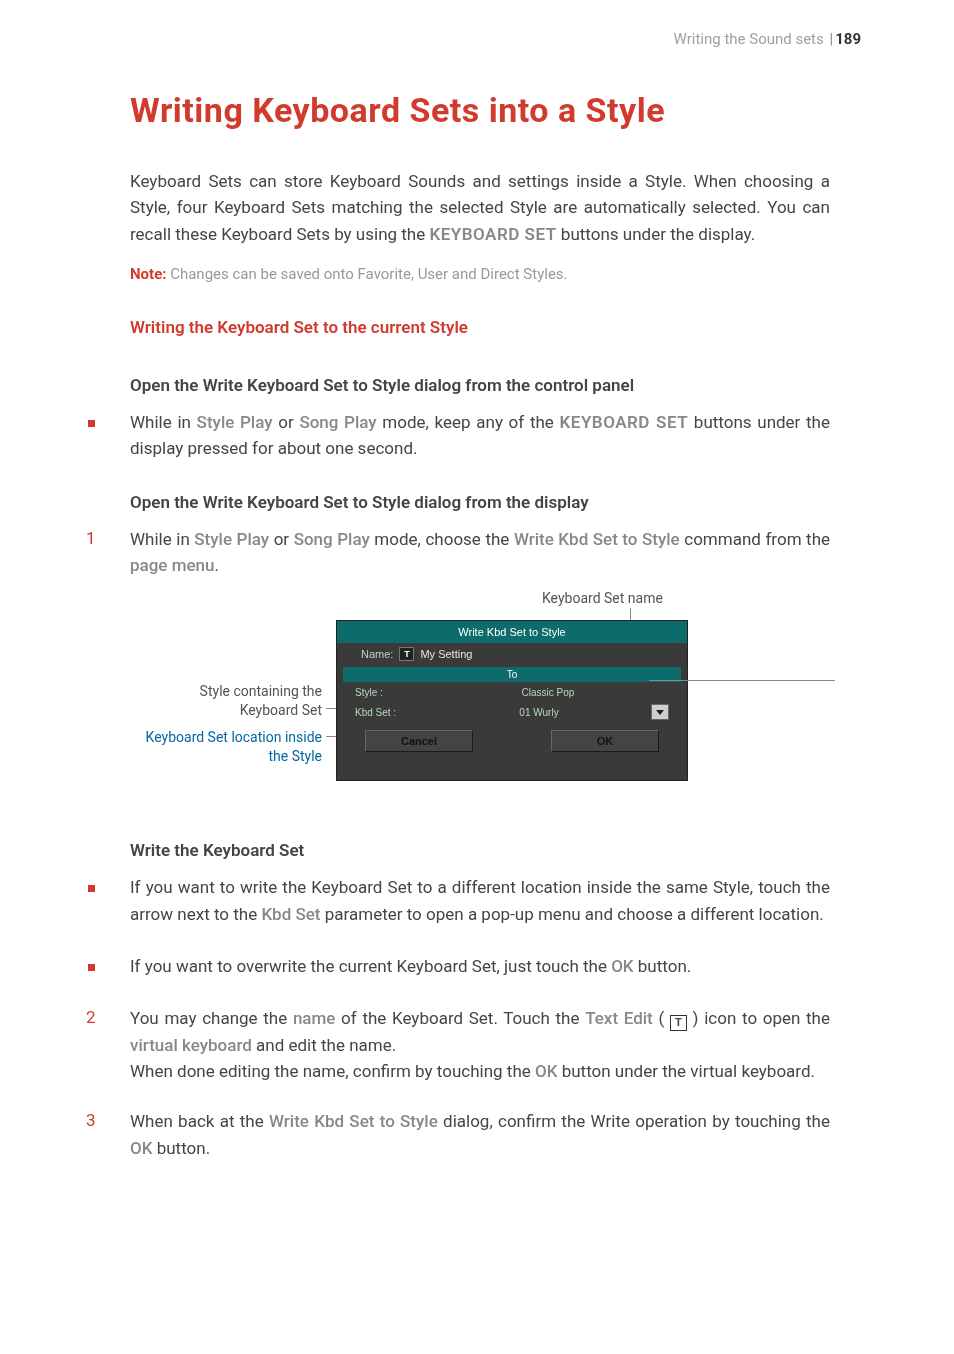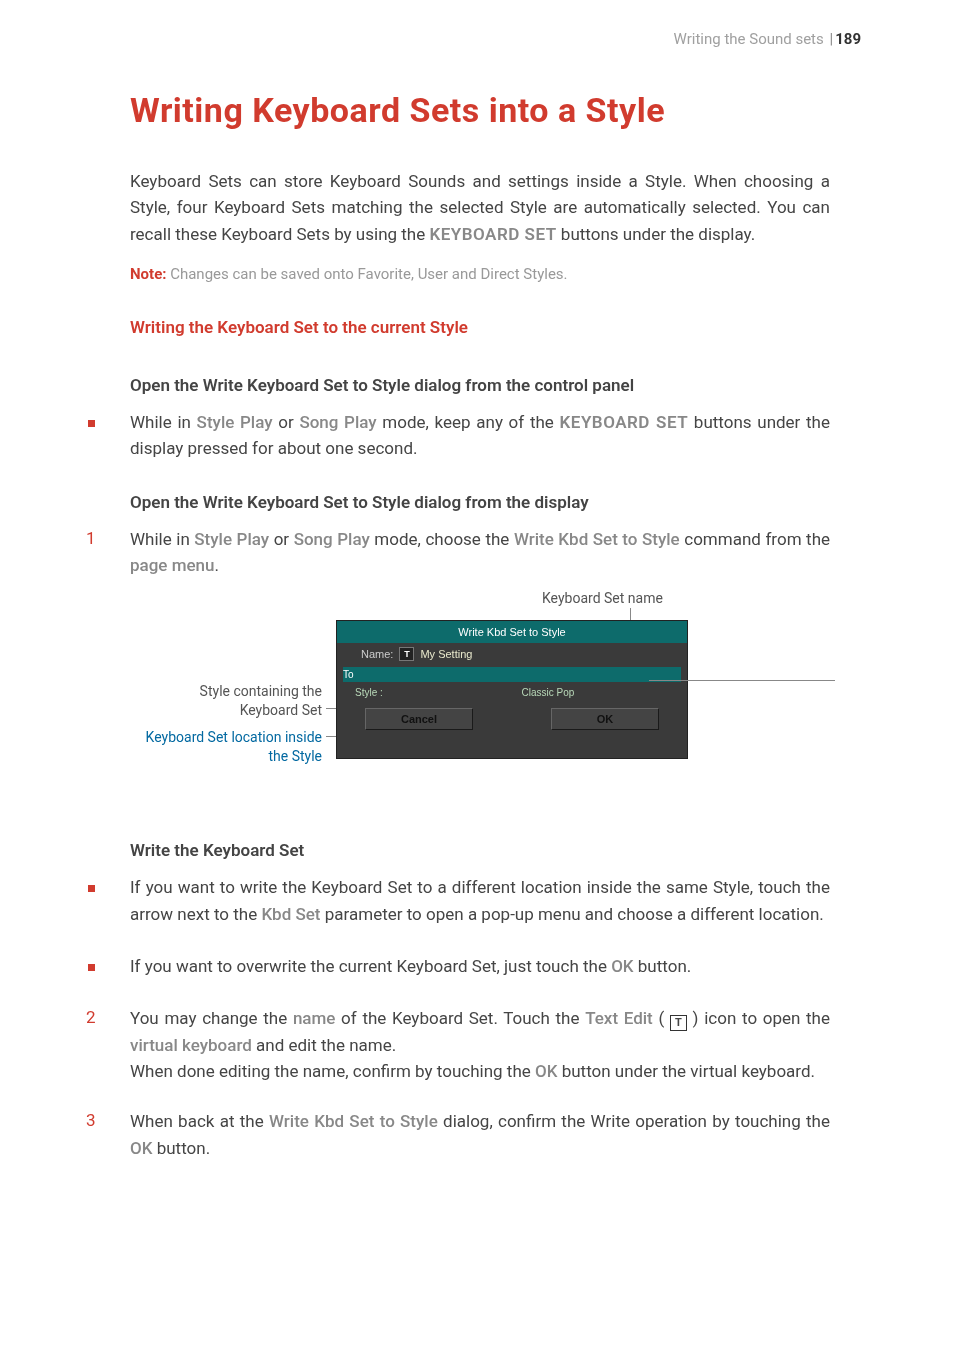--- a/index.html
+++ b/index.html
@@ -195,20 +195,21 @@
     justify-content: center;
   }
   .name-val { color: #e8e8cc; text-align: right; }
   .to-row {
     justify-content: center;
     background: #0d6b6b;
     margin: 2px 6px;
     padding: 2px 0;
     color: #fff;
     font-size: 10px;
+    text-align: center;
   }
   .field-row {
     justify-content: flex-start;
     padding: 3px 18px;
   }
   .field-label { width: 72px; color: #b8d8b8; font-size: 10px;}
   .field-val { flex: 1; text-align: center; color: #b8d8b8; font-size: 10px;}
   .dropdown-arrow {
     width: 18px;
     height: 16px;
@@ -308,20 +309,25 @@
         <span class="name-label">Name:</span>
         <span class="t-icon">T</span>
         <span class="name-val">My Setting</span>
       </div>
       <div class="leader-name"></div>
       <div class="to-row">To</div>
       <div class="dialog-row field-row">
         <span class="field-label">Style :</span>
         <span class="field-val">Classic Pop</span>
       </div>
+      <div class="dialog-row field-row">
+        <span class="field-label">Kbd Set :</span>
+        <span class="field-val">01 Wurly</span>
+        <span class="dropdown-arrow"></span>
+      </div>
       <div class="dialog-buttons">
         <div class="d-btn">Cancel</div>
         <div class="d-btn">OK</div>
       </div>
     </div>
   </div>
 
   <div class="subhead">Write the Keyboard Set</div>
 
   <div class="step-row">

